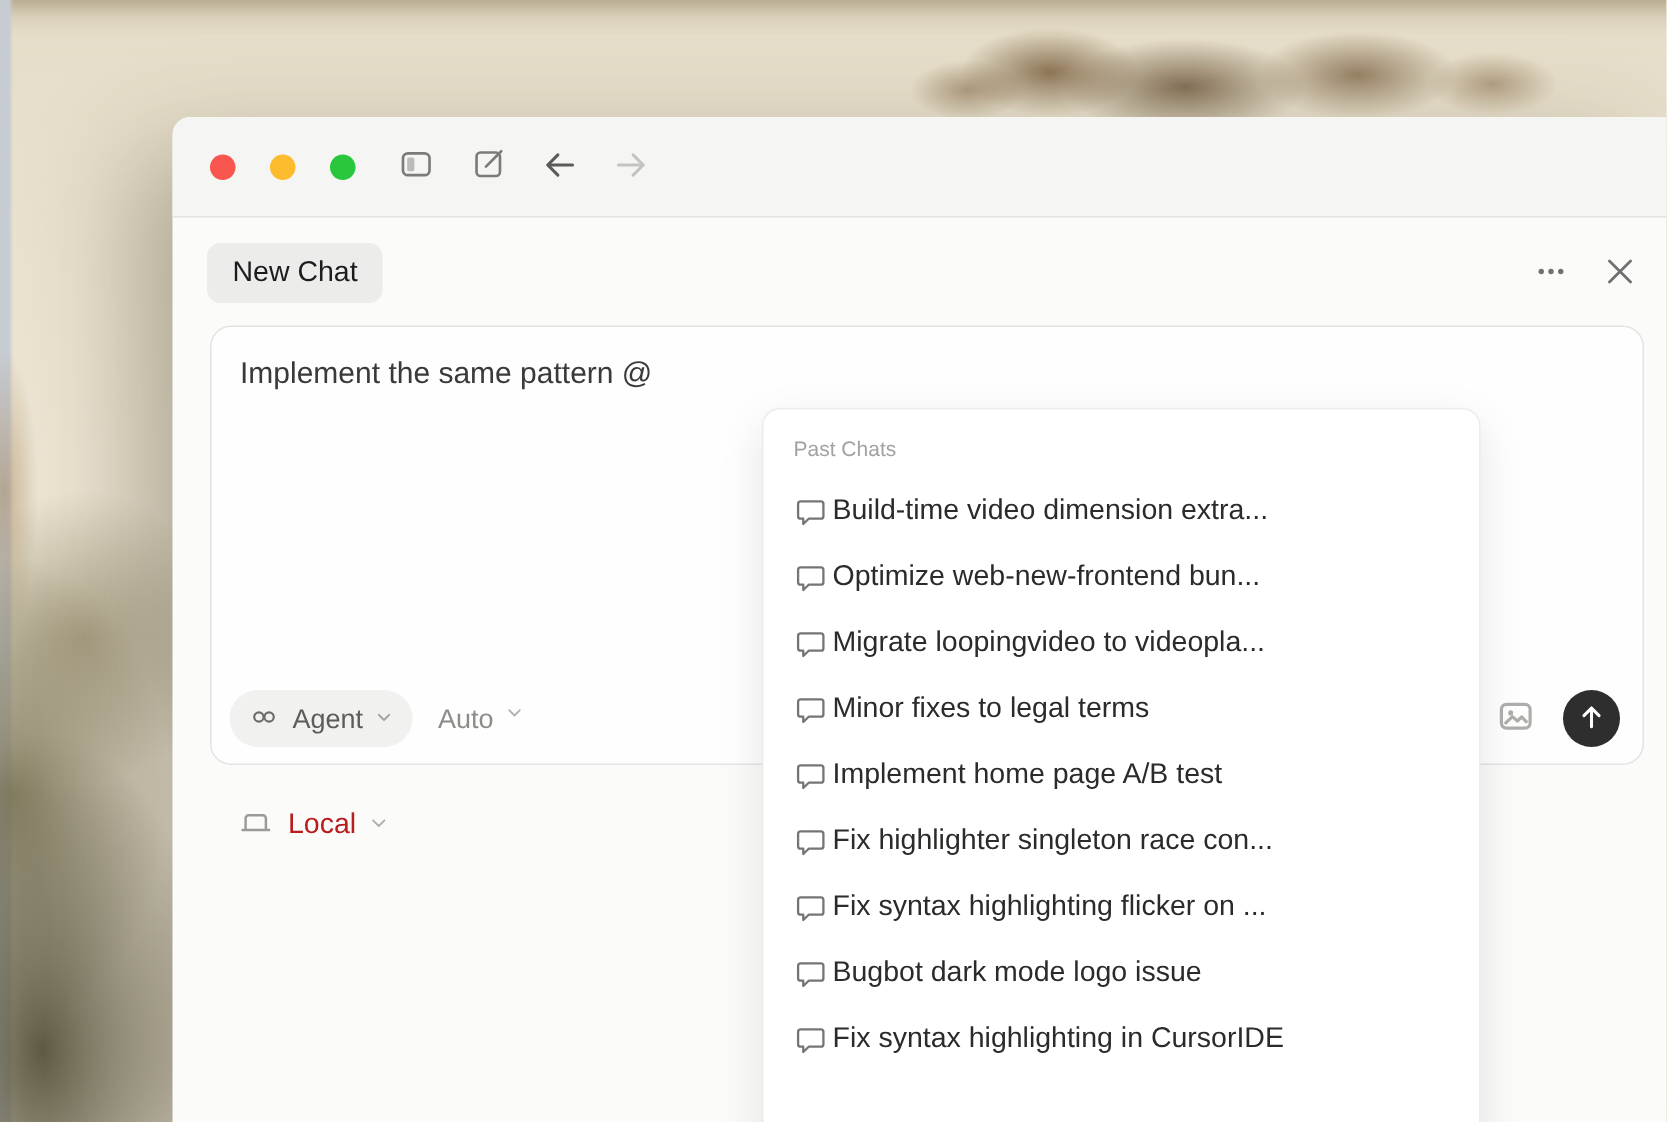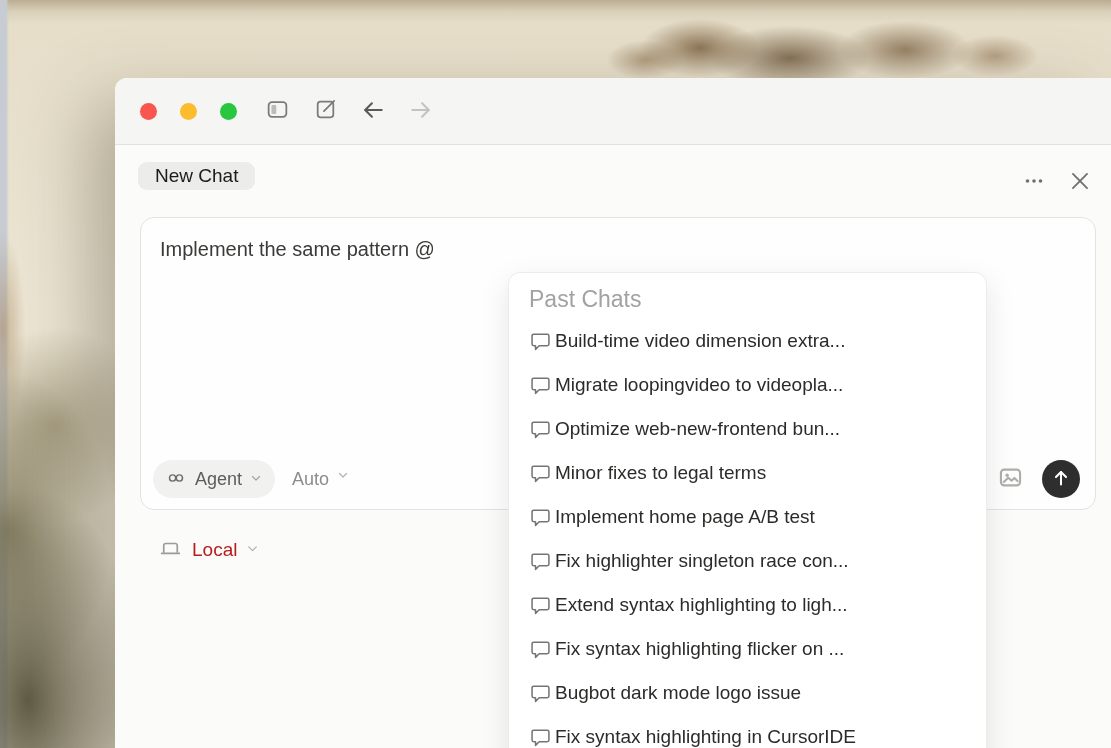--- a/index.html
+++ b/index.html
@@ -35,21 +35,21 @@
     background:#f5f5f3; border-bottom:1px solid #e2e2e0;
     display:flex; align-items:center;
   }
   .traffic { display:flex; gap:23px; margin-left:25px; }
   .tl { width:17px; height:17px; border-radius:50%; display:inline-block; cursor:pointer; }
   .tb-icons { display:flex; align-items:center; gap:22px; margin-left:27px; }
   .tb-btn { background:none; border:none; cursor:pointer; width:26px; height:26px; display:flex; align-items:center; justify-content:center; padding:0; }
 
   
   .tab {
-    position:absolute; left:23px; top:84px; height:28px;
+    position:absolute; left:23px; top:84px; height:40px;
     background:#ececea; border-radius:9px; padding:0 17px;
     display:flex; align-items:center; font-size:19px; color:#1c1c1e; cursor:pointer;
   }
   .hdr-btn { position:absolute; top:90px; width:28px; height:28px; background:none; border:none; cursor:pointer; display:flex; align-items:center; justify-content:center; padding:0; }
   .hdr-more { right:63px; }
   .hdr-close { right:17px; }
 
   
   .composer {
     position:absolute; left:25px; top:139px; width:956px; height:293px;
@@ -78,21 +78,21 @@
   .local-row { position:absolute; left:43px; top:458px; }
   .local-btn { background:none; border:none; display:flex; align-items:center; gap:9px; cursor:pointer; }
   .local-btn .lbl { font-size:19px; color:#b91c1c; }
 
   
   .popup {
     position:absolute; left:393px; top:194px; width:479px; height:580px;
     background:#ffffff; border:1px solid #ececea; border-radius:12px;
     box-shadow:0 10px 30px rgba(0,0,0,.10); z-index:5; padding-top:13px;
   }
-  .popup-header { margin:0 0 6px 20px; font-size:23px; color:#a2a2a0; line-height:27px; }
+  .popup-header { margin:0 0 6px 20px; font-size:14px; color:#a2a2a0; line-height:27px; }
   .chat-item {
     height:44px; display:flex; align-items:center; gap:3px; padding:0 18px 0 20px; cursor:pointer;
   }
   .chat-item .bubble { display:flex; flex:0 0 auto; }
   .chat-item-label {
     font-size:19px; color:#2b2b29; white-space:nowrap; overflow:hidden;
   }
 </style>
 </head>
 <body>
@@ -239,38 +239,38 @@
     </span>
     <span class="chat-item-label">Build-time video dimension extra...</span>
   </div>
 
   <div class="chat-item">
     <span class="bubble">
       <svg width="23" height="23" viewBox="0 0 24 24" fill="none" stroke="#757573" stroke-width="1.6" stroke-linejoin="round" stroke-linecap="round">
         <path d="M5 4.5 H19 A1.8 1.8 0 0 1 20.8 6.3 V14.7 A1.8 1.8 0 0 1 19 16.5 H10.6 L6.8 20.2 V16.5 H5 A1.8 1.8 0 0 1 3.2 14.7 V6.3 A1.8 1.8 0 0 1 5 4.5 Z"></path>
       </svg>
     </span>
+    <span class="chat-item-label">Optimize web-new-frontend bun...</span>
+  </div>
+
+  <div class="chat-item">
+    <span class="bubble">
+      <svg width="23" height="23" viewBox="0 0 24 24" fill="none" stroke="#757573" stroke-width="1.6" stroke-linejoin="round" stroke-linecap="round">
+        <path d="M5 4.5 H19 A1.8 1.8 0 0 1 20.8 6.3 V14.7 A1.8 1.8 0 0 1 19 16.5 H10.6 L6.8 20.2 V16.5 H5 A1.8 1.8 0 0 1 3.2 14.7 V6.3 A1.8 1.8 0 0 1 5 4.5 Z"></path>
+      </svg>
+    </span>
     <span class="chat-item-label">Migrate loopingvideo to videopla...</span>
   </div>
 
   <div class="chat-item">
     <span class="bubble">
       <svg width="23" height="23" viewBox="0 0 24 24" fill="none" stroke="#757573" stroke-width="1.6" stroke-linejoin="round" stroke-linecap="round">
         <path d="M5 4.5 H19 A1.8 1.8 0 0 1 20.8 6.3 V14.7 A1.8 1.8 0 0 1 19 16.5 H10.6 L6.8 20.2 V16.5 H5 A1.8 1.8 0 0 1 3.2 14.7 V6.3 A1.8 1.8 0 0 1 5 4.5 Z"></path>
       </svg>
     </span>
-    <span class="chat-item-label">Optimize web-new-frontend bun...</span>
-  </div>
-
-  <div class="chat-item">
-    <span class="bubble">
-      <svg width="23" height="23" viewBox="0 0 24 24" fill="none" stroke="#757573" stroke-width="1.6" stroke-linejoin="round" stroke-linecap="round">
-        <path d="M5 4.5 H19 A1.8 1.8 0 0 1 20.8 6.3 V14.7 A1.8 1.8 0 0 1 19 16.5 H10.6 L6.8 20.2 V16.5 H5 A1.8 1.8 0 0 1 3.2 14.7 V6.3 A1.8 1.8 0 0 1 5 4.5 Z"></path>
-      </svg>
-    </span>
     <span class="chat-item-label">Minor fixes to legal terms</span>
   </div>
 
   <div class="chat-item">
     <span class="bubble">
       <svg width="23" height="23" viewBox="0 0 24 24" fill="none" stroke="#757573" stroke-width="1.6" stroke-linejoin="round" stroke-linecap="round">
         <path d="M5 4.5 H19 A1.8 1.8 0 0 1 20.8 6.3 V14.7 A1.8 1.8 0 0 1 19 16.5 H10.6 L6.8 20.2 V16.5 H5 A1.8 1.8 0 0 1 3.2 14.7 V6.3 A1.8 1.8 0 0 1 5 4.5 Z"></path>
       </svg>
     </span>
     <span class="chat-item-label">Implement home page A/B test</span>
@@ -278,28 +278,20 @@
 
   <div class="chat-item">
     <span class="bubble">
       <svg width="23" height="23" viewBox="0 0 24 24" fill="none" stroke="#757573" stroke-width="1.6" stroke-linejoin="round" stroke-linecap="round">
         <path d="M5 4.5 H19 A1.8 1.8 0 0 1 20.8 6.3 V14.7 A1.8 1.8 0 0 1 19 16.5 H10.6 L6.8 20.2 V16.5 H5 A1.8 1.8 0 0 1 3.2 14.7 V6.3 A1.8 1.8 0 0 1 5 4.5 Z"></path>
       </svg>
     </span>
     <span class="chat-item-label">Fix highlighter singleton race con...</span>
   </div>
 
-  <div class="chat-item">
-    <span class="bubble">
-      <svg width="23" height="23" viewBox="0 0 24 24" fill="none" stroke="#757573" stroke-width="1.6" stroke-linejoin="round" stroke-linecap="round">
-        <path d="M5 4.5 H19 A1.8 1.8 0 0 1 20.8 6.3 V14.7 A1.8 1.8 0 0 1 19 16.5 H10.6 L6.8 20.2 V16.5 H5 A1.8 1.8 0 0 1 3.2 14.7 V6.3 A1.8 1.8 0 0 1 5 4.5 Z"></path>
-      </svg>
-    </span>
-    <span class="chat-item-label">Extend syntax highlighting to ligh...</span>
-  </div>
 
   <div class="chat-item">
     <span class="bubble">
       <svg width="23" height="23" viewBox="0 0 24 24" fill="none" stroke="#757573" stroke-width="1.6" stroke-linejoin="round" stroke-linecap="round">
         <path d="M5 4.5 H19 A1.8 1.8 0 0 1 20.8 6.3 V14.7 A1.8 1.8 0 0 1 19 16.5 H10.6 L6.8 20.2 V16.5 H5 A1.8 1.8 0 0 1 3.2 14.7 V6.3 A1.8 1.8 0 0 1 5 4.5 Z"></path>
       </svg>
     </span>
     <span class="chat-item-label">Fix syntax highlighting flicker on ...</span>
   </div>
 

